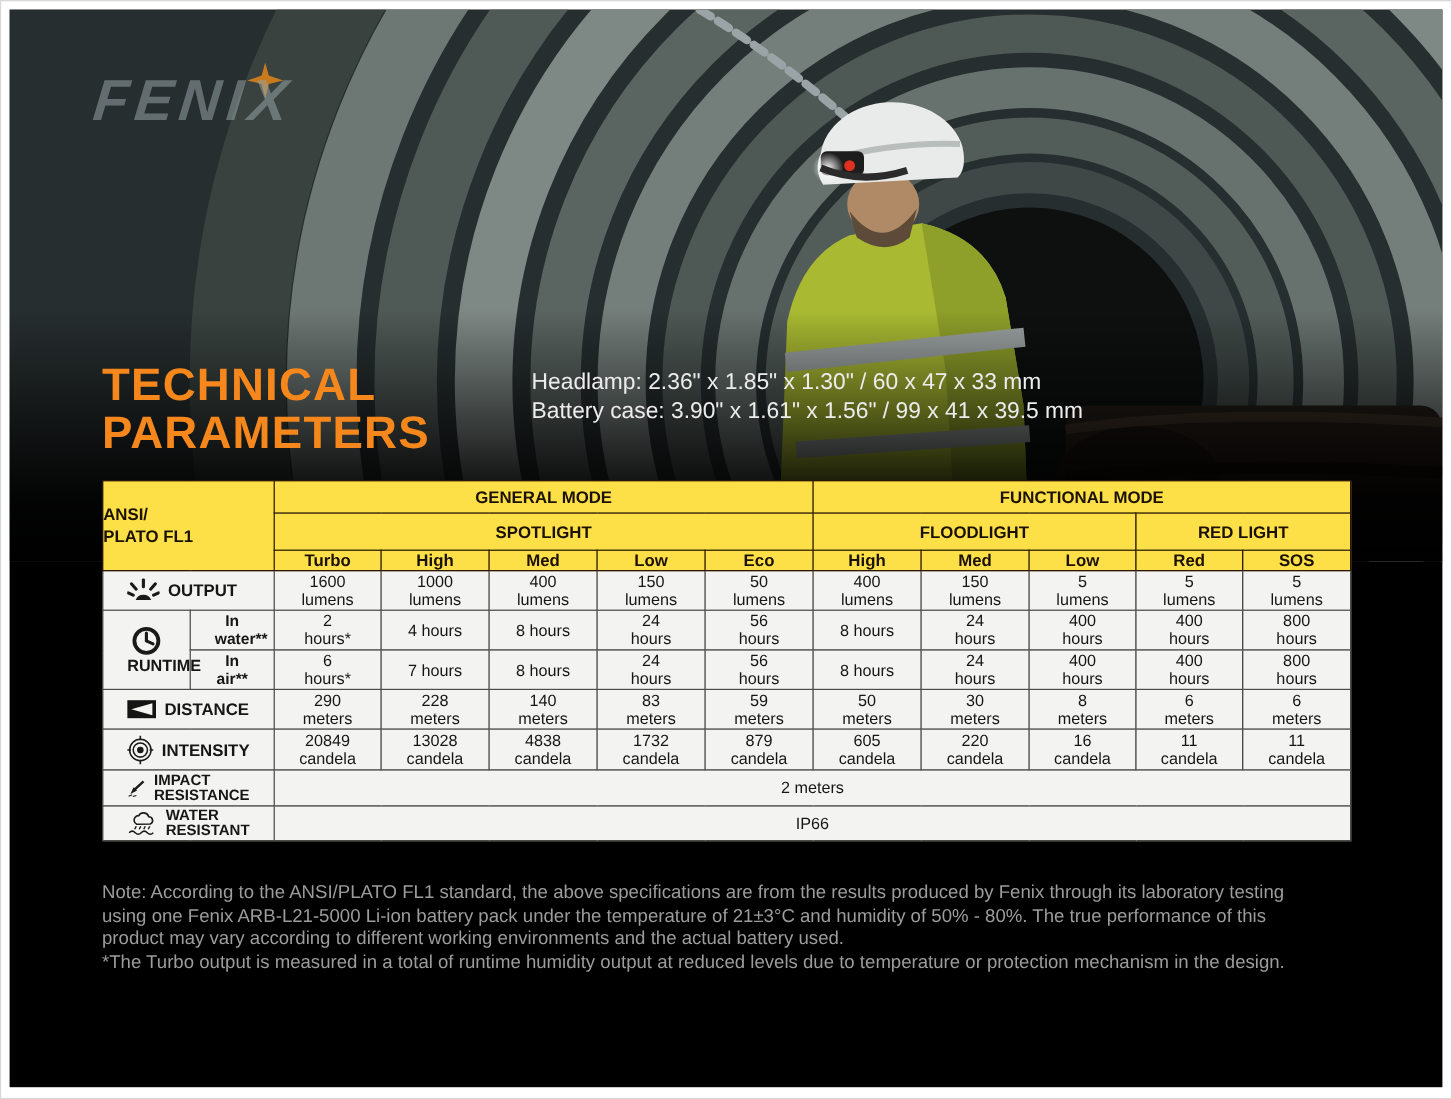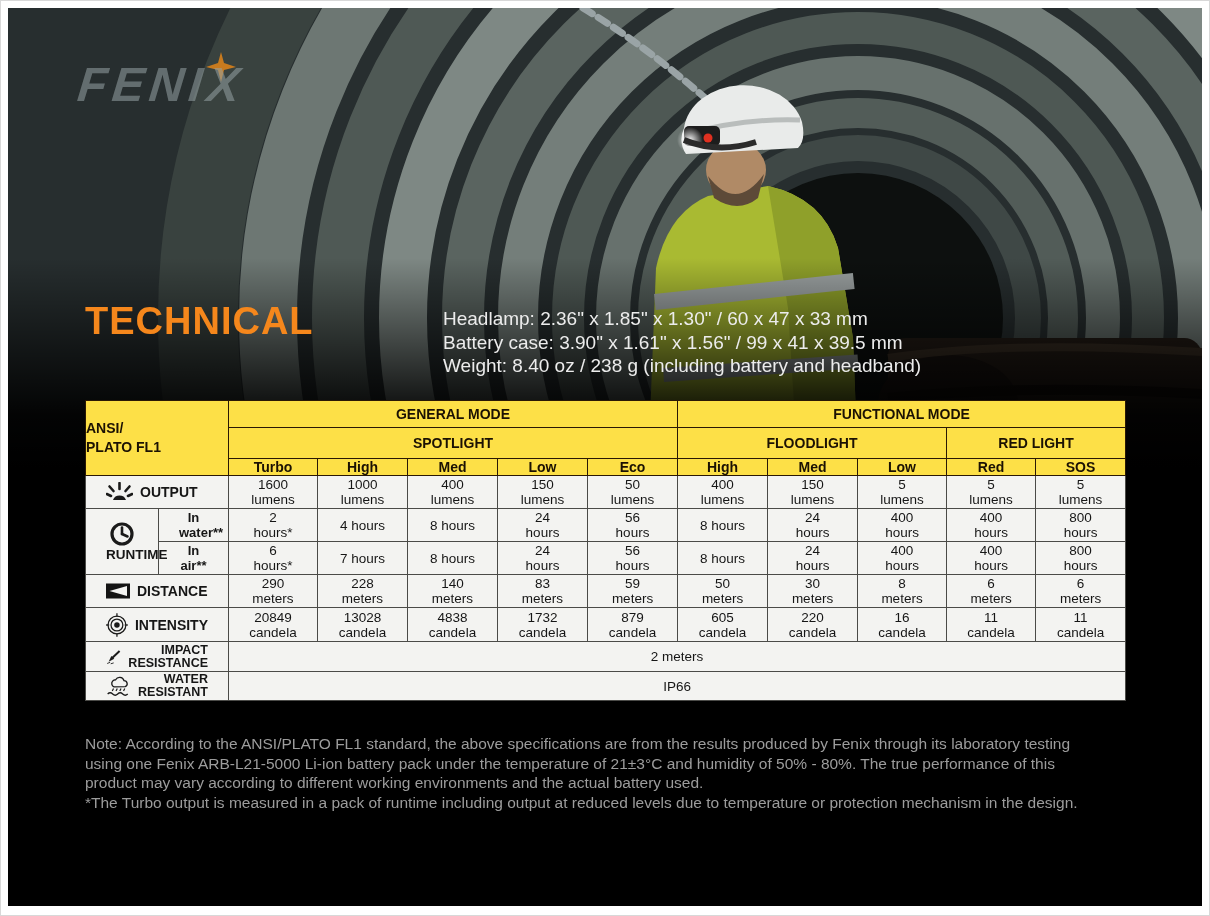--- a/index.html
+++ b/index.html
@@ -20,21 +20,21 @@
   .specs{position:absolute;left:435px;top:299px;color:#ececec;font-size:19px;line-height:23.5px;}
 
   table.spec{position:absolute;left:77px;top:392px;width:1041px;border-collapse:collapse;
              table-layout:fixed;font-size:13.5px;color:#161616;}
   table.spec th{background:#fde047;color:#1b1103;border:1px solid #2a1804;font-weight:bold;
                 font-size:14px;padding:0;}
   table.spec td{background:#F3F3F1;border:1px solid #4b4b48;text-align:center;padding:1px 20px;}
   th.corner{text-align:left;padding-left:12px;font-size:15px;line-height:19px;}
   td.lbl{text-align:left;font-weight:bold;font-size:14px;padding-left:7px;}
   .lblflex{display:flex;align-items:center;gap:7px;}
-  .lbl2{font-size:12.5px;line-height:13px;font-weight:bold;text-align:right;}
+  .lbl2{font-size:12.5px;line-height:13px;font-weight:bold;text-align:left;}
   td.sublbl{font-weight:bold;font-size:13px;}
   td.runtimecell{vertical-align:middle;font-weight:bold;font-size:13.5px;padding:2px 0;}
   tr.r-h1{height:27px;} tr.r-h2{height:31px;} tr.r-h3{height:16px;}
   tr.r-out{height:32px;} tr.r-w{height:31px;} tr.r-a{height:32px;}
   tr.r-d{height:31px;} tr.r-i{height:34px;} tr.r-im{height:30px;} tr.r-wr{height:14px;}
 
   .notes{position:absolute;left:77px;top:726px;width:1015px;color:#9c9c9c;
          font-size:15.5px;line-height:19.5px;}
   .notes div{margin:0;}
   svg{display:block;}
@@ -99,26 +99,26 @@
 
   <div class="logo">
     <svg class="logo-star" viewBox="0 0 30 30">
       <polygon points="15,0 18,11 30,15 18,18 15,30 12,18 0,15 12,11" fill="#C87A1E"></polygon>
     </svg>
     <div class="logo-word">FENIX</div>
   </div>
 
   <div class="title">
     <div>TECHNICAL</div>
+    <div>PARAMETERS</div>
   </div>
 
   <div class="specs">
     <div>Headlamp: 2.36" x 1.85" x 1.30" / 60 x 47 x 33 mm</div>
     <div>Battery case: 3.90" x 1.61" x 1.56" / 99 x 41 x 39.5 mm</div>
-    <div>Weight: 8.40 oz / 238 g (including battery and headband)</div>
   </div>
 
   <table class="spec">
    <colgroup>
      <col style="width:73px">
           <col style="width:70px">
      <col style="width:89px">
           <col style="width:90px">
           <col style="width:90px">
           <col style="width:90px">
@@ -310,17 +310,17 @@
          </span>
        </span>
      </td>
      <td colspan="10">IP66</td>
    </tr>
   </tbody>
       </table>
 
   <div class="notes">
     <div>Note: According to the ANSI/PLATO FL1 standard, the above specifications are from the results produced by Fenix through its laboratory testing using one Fenix ARB-L21-5000 Li-ion battery pack under the temperature of 21±3°C and humidity of 50% - 80%. The true performance of this product may vary according to different working environments and the actual battery used.</div>
-    <div>*The Turbo output is measured in a pack of runtime including output at reduced levels due to temperature or protection mechanism in the design.</div>
+    <div>*The Turbo output is measured in a total of runtime humidity output at reduced levels due to temperature or protection mechanism in the design.</div>
   </div>
 
  </div>
 </div>
 
 </body></html>

